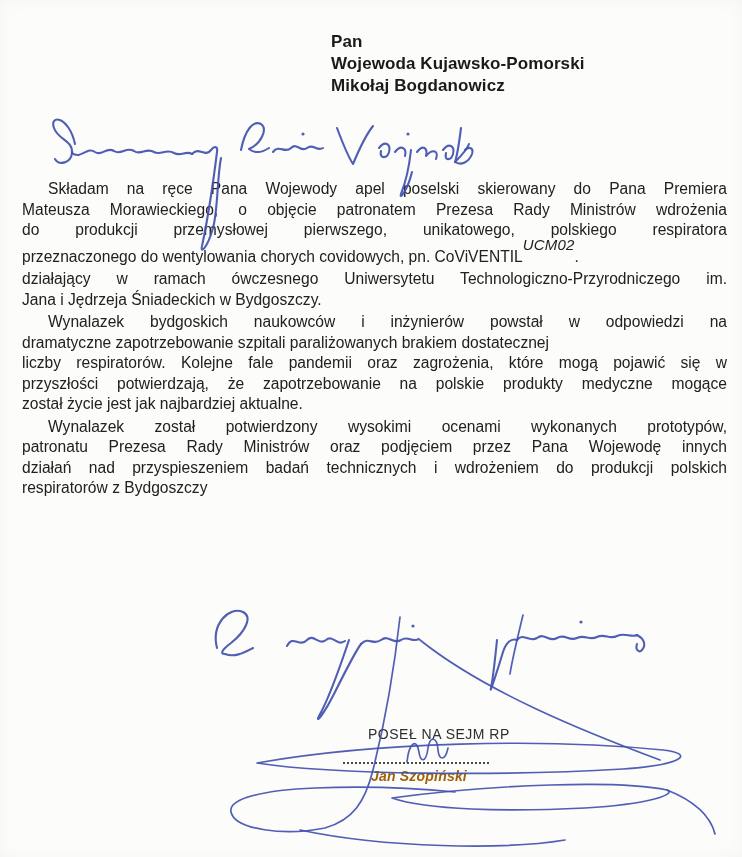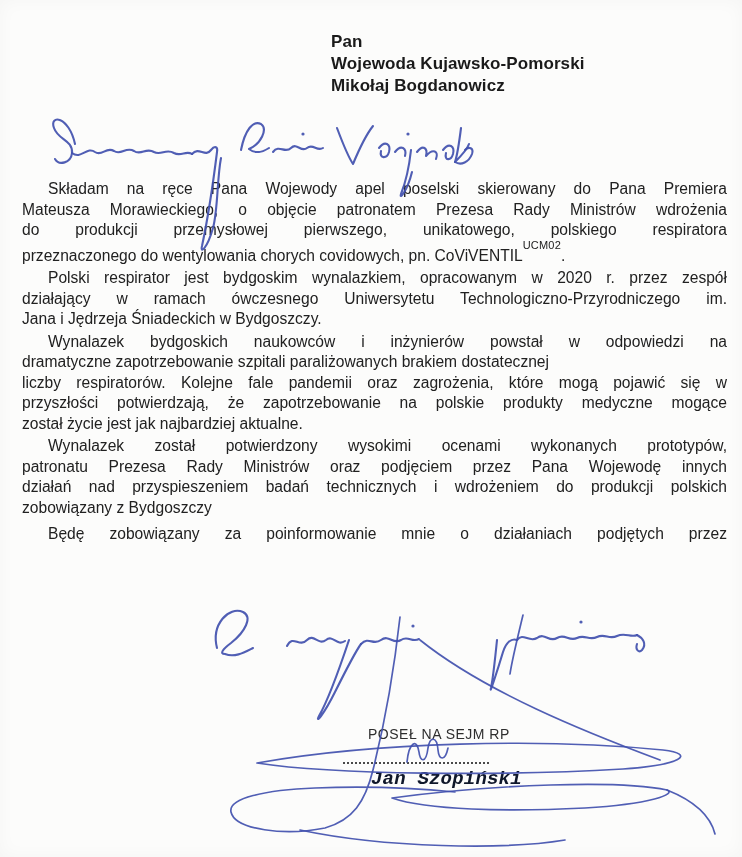--- a/index.html
+++ b/index.html
@@ -34,24 +34,25 @@
     font-size: 15.6px;
     line-height: 20.5px;
     color: #212121;
   }
   .para { margin: 0 0 2px 0; }
   .jline { text-align: justify; text-align-last: justify; }
   .jl-last { text-align: left; text-align-last: left; }
   .ind { text-indent: 26px; }
   .p5 .jline, .p5 .jl-last { line-height: 28px; }
   sup.refmark {
-    font-size: 11px;
+    font-size: 15px;
     position: relative;
     top: -6px;
     letter-spacing: 0.2px;
+    font-style: italic;
   }
   
   .hw {
     position: absolute;
     z-index: 3;
     pointer-events: none;
   }
   .hw path { fill: none; stroke: #4150ae; stroke-width: 2.1; stroke-linecap: round; stroke-linejoin: round; opacity: 0.92; }
   .hw.sig path { stroke-width: 1.7; }
   .hw circle { fill: #4150ae; opacity: 0.92; }
@@ -76,26 +77,25 @@
     left: 343px;
     top: 762px;
     width: 146px;
     height: 0;
     border-top: 2px dotted #4a4a4a;
   }
   .sig-name {
     position: absolute;
     left: 371px;
     top: 768px;
-    font-size: 19px;
+    font-size: 14px;
     font-weight: bold;
     font-style: italic;
-    color: #0f172a;
+    color: #a16207;
     letter-spacing: 0.2px;
-    font-family: Liberation Mono, monospace;
   }
 </style>
 </head>
 <body>
 
 <div class="page">
 
   
   <div class="recipient">
     <div>Pan</div>
@@ -126,39 +126,37 @@
 
   
   <div class="body-text">
     <div class="para">
       <div class="jline ind">Składam na ręce Pana Wojewody apel poselski skierowany do Pana Premiera</div>
       <div class="jline">Mateusza Morawieckiego, o objęcie patronatem Prezesa Rady Ministrów wdrożenia</div>
       <div class="jline">do produkcji przemysłowej pierwszego, unikatowego, polskiego respiratora</div>
       <div class="jl-last"><span>przeznaczonego do wentylowania chorych covidowych, pn. CoViVENTIL</span><sup class="refmark">UCM02</sup><span>.</span></div>
     </div>
     <div class="para">
-      <div class="jline ind">Polski respirator jest bydgoskim wynalazkiem, opracowanym w 2020 r. przez zespół</div>
       <div class="jline">działający w ramach ówczesnego Uniwersytetu Technologiczno-Przyrodniczego im.</div>
       <div class="jl-last">Jana i Jędrzeja Śniadeckich w Bydgoszczy.</div>
     </div>
     <div class="para">
       <div class="jline ind">Wynalazek bydgoskich naukowców i inżynierów powstał w odpowiedzi na</div>
       <div class="jl-last">dramatyczne zapotrzebowanie szpitali paraliżowanych brakiem dostatecznej</div>
       <div class="jline">liczby respiratorów. Kolejne fale pandemii oraz zagrożenia, które mogą pojawić się w</div>
       <div class="jline">przyszłości potwierdzają, że zapotrzebowanie na polskie produkty medyczne mogące</div>
       <div class="jl-last">został życie jest jak najbardziej aktualne.</div>
     </div>
     <div class="para">
       <div class="jline ind">Wynalazek został potwierdzony wysokimi ocenami wykonanych prototypów,</div>
       <div class="jline">patronatu Prezesa Rady Ministrów oraz podjęciem przez Pana Wojewodę innych</div>
       <div class="jline">działań nad przyspieszeniem badań technicznych i wdrożeniem do produkcji polskich</div>
-      <div class="jl-last">zobowiązany z Bydgoszczy</div>
+      <div class="jl-last">respiratorów z Bydgoszczy</div>
     </div>
     <div class="para p5">
-      <div class="jline ind">Będę zobowiązany za poinformowanie mnie o działaniach podjętych przez</div>
     </div>
   </div>
 
   
   <svg class="hw" style="left:195px; top:598px;" width="465" height="140" viewBox="0 0 465 140">
     <path d="M22,50 C16,26 34,8 48,14 C58,19 50,34 36,45 C28,51 24,56 30,56 C40,60 50,54 58,50"></path>
     <path d="M92,48 C98,36 104,50 112,42 C119,35 123,48 131,42 C138,36 142,49 150,43"></path>
     <path d="M154,42 C144,72 132,104 124,118 C120,126 128,118 140,94 C152,70 160,54 166,46"></path>
     <path d="M166,46 C174,38 178,48 186,42 C194,36 198,47 206,42 C213,37 217,45 224,41"></path>
     <circle cx="218" cy="28" r="1.6"></circle>

